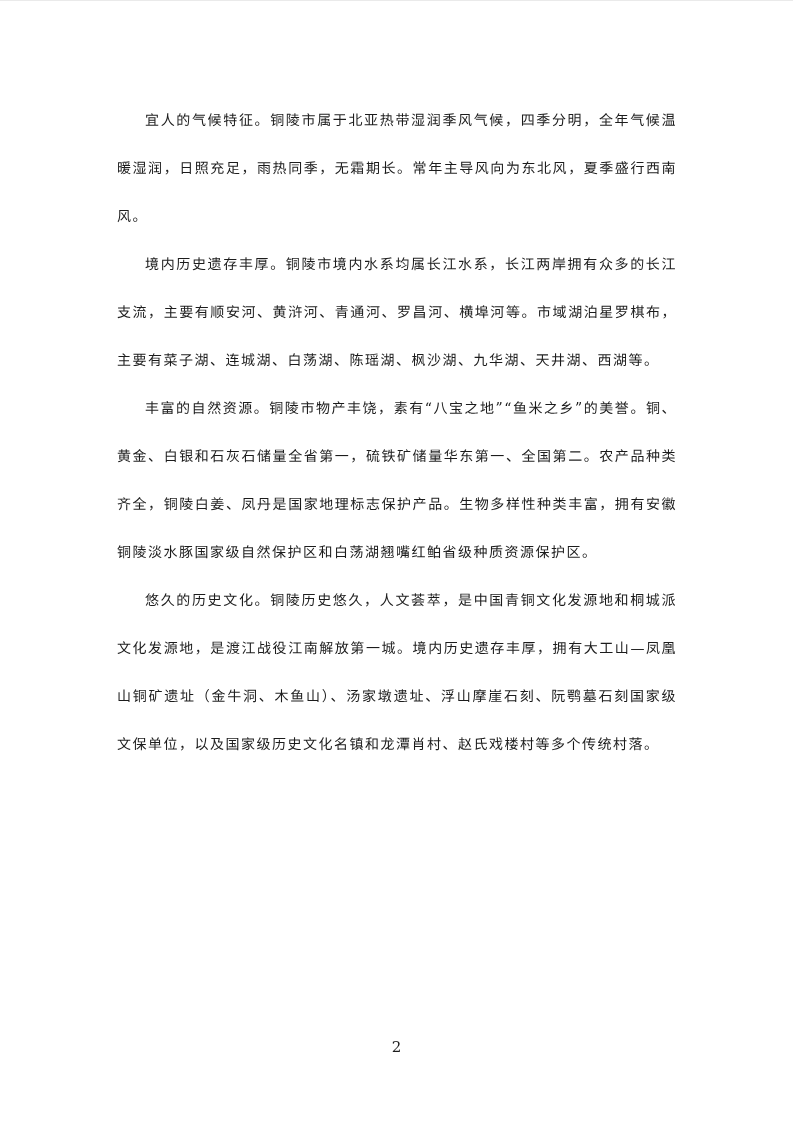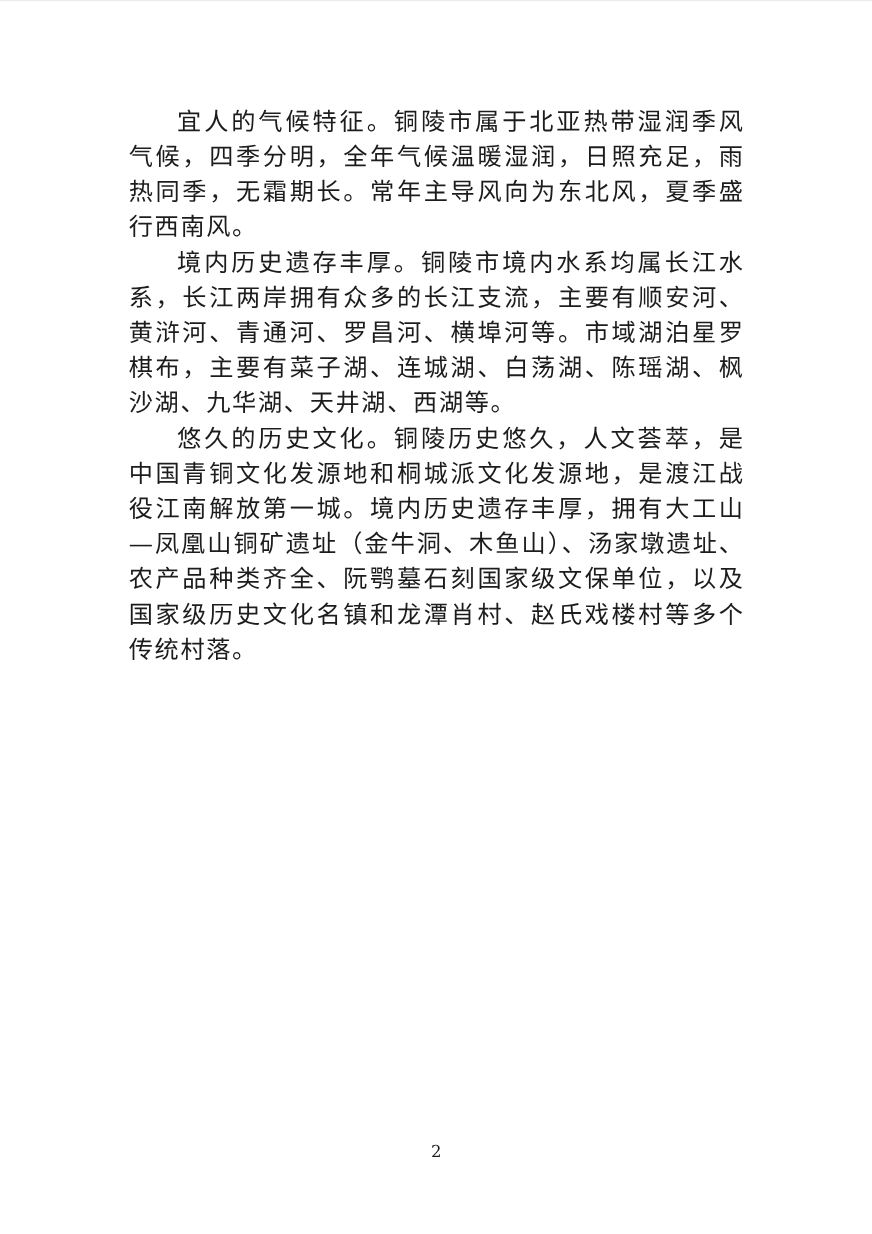--- a/index.html
+++ b/index.html
@@ -20,23 +20,23 @@
   }
   .text-block {
     position: absolute;
     left: 117px;
     top: 95px;
     width: 560px;
   }
   .para {
     margin: 0;
     padding: 0;
-    font-size: 22px;
+    font-size: 14px;
     font-weight: 400;
-    line-height: 32px;
+    line-height: 48px;
     letter-spacing: 1.5px;
     text-align: justify;
     text-justify: inter-ideograph;
     text-indent: 2em;
     word-break: break-all;
   }
   .footer {
     position: absolute;
     left: 0;
     top: 1036px;
@@ -50,18 +50,19 @@
     font-family: "DejaVu Serif", "Liberation Serif", serif;
   }
 </style>
 </head>
 <body>
 
 <div class="page">
   <div class="text-block">
     <p class="para">宜人的气候特征。铜陵市属于北亚热带湿润季风气候，四季分明，全年气候温暖湿润，日照充足，雨热同季，无霜期长。常年主导风向为东北风，夏季盛行西南风。</p>
     <p class="para">境内历史遗存丰厚。铜陵市境内水系均属长江水系，长江两岸拥有众多的长江支流，主要有顺安河、黄浒河、青通河、罗昌河、横埠河等。市域湖泊星罗棋布，主要有菜子湖、连城湖、白荡湖、陈瑶湖、枫沙湖、九华湖、天井湖、西湖等。</p>
-    <p class="para">悠久的历史文化。铜陵历史悠久，人文荟萃，是中国青铜文化发源地和桐城派文化发源地，是渡江战役江南解放第一城。境内历史遗存丰厚，拥有大工山—凤凰山铜矿遗址（金牛洞、木鱼山）、汤家墩遗址、农产品种类齐全、阮鹗墓石刻国家级文保单位，以及国家级历史文化名镇和龙潭肖村、赵氏戏楼村等多个传统村落。</p>
+    <p class="para">丰富的自然资源。铜陵市物产丰饶，素有“八宝之地”“鱼米之乡”的美誉。铜、黄金、白银和石灰石储量全省第一，硫铁矿储量华东第一、全国第二。农产品种类齐全，铜陵白姜、凤丹是国家地理标志保护产品。生物多样性种类丰富，拥有安徽铜陵淡水豚国家级自然保护区和白荡湖翘嘴红鲌省级种质资源保护区。</p>
+    <p class="para">悠久的历史文化。铜陵历史悠久，人文荟萃，是中国青铜文化发源地和桐城派文化发源地，是渡江战役江南解放第一城。境内历史遗存丰厚，拥有大工山—凤凰山铜矿遗址（金牛洞、木鱼山）、汤家墩遗址、浮山摩崖石刻、阮鹗墓石刻国家级文保单位，以及国家级历史文化名镇和龙潭肖村、赵氏戏楼村等多个传统村落。</p>
   </div>
   <div class="footer">
     <span class="page-num">2</span>
   </div>
 </div>
 
 </body></html>

